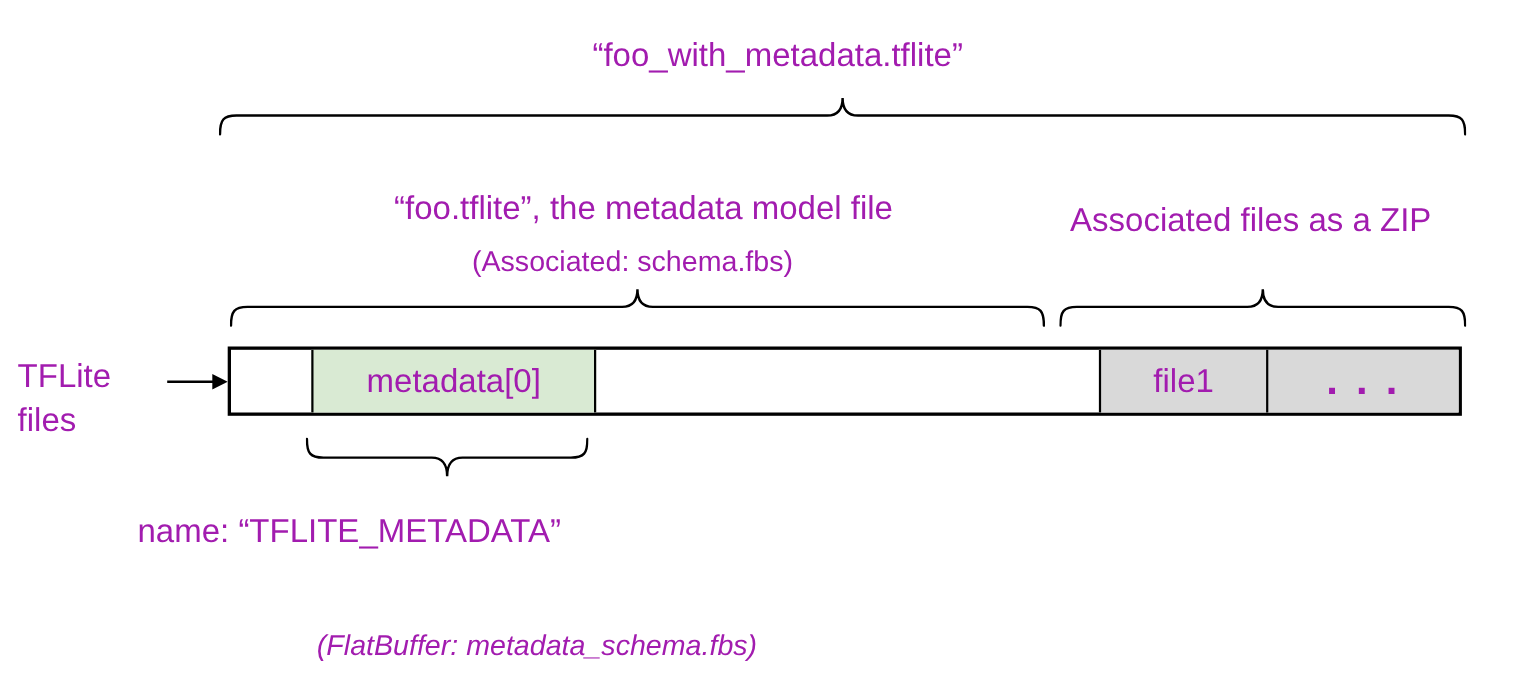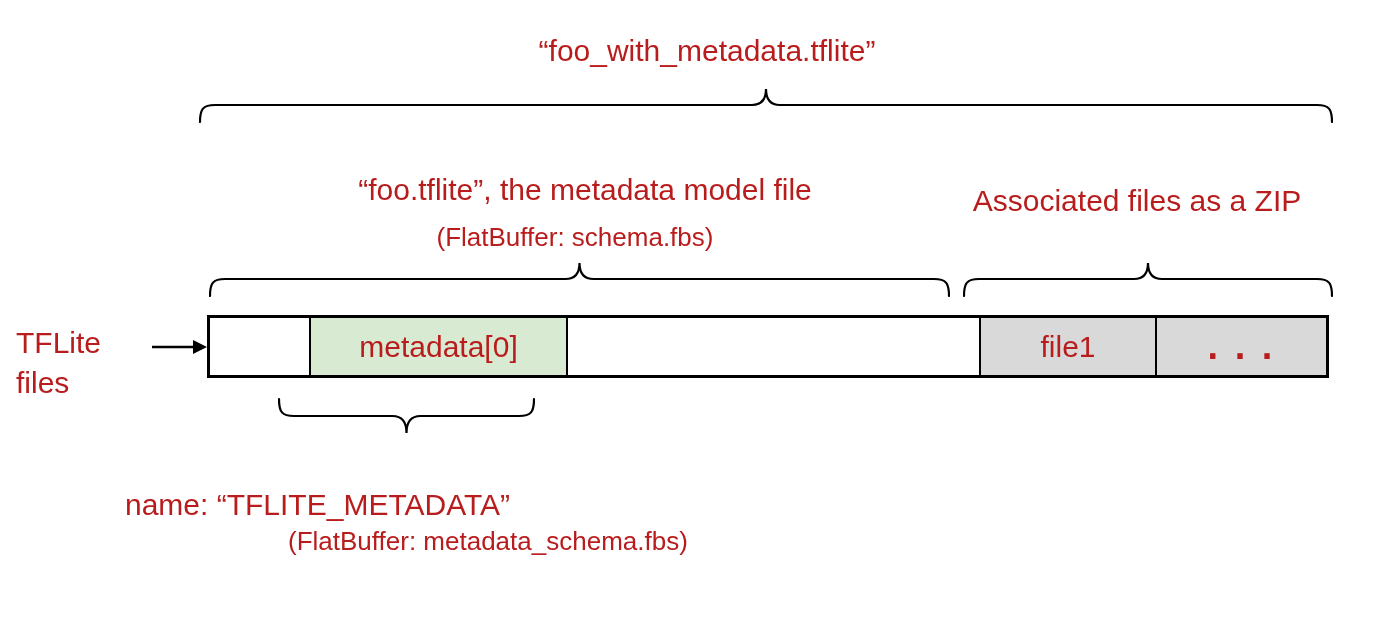--- a/index.html
+++ b/index.html
@@ -1,21 +1,21 @@
 <!DOCTYPE html>
 <html><head>
 <meta charset="utf-8">
 <style>
   html,body{margin:0;padding:0;background:#ffffff;}
   #canvas{
     position:relative;
     width:1382px;height:621px;
     background:#ffffff;
     font-family:"Liberation Sans", sans-serif;
-    color:#b91c1c;
+    color:#a21caf;
     overflow:hidden;
   }
   .abs{position:absolute;}
   .lbl{font-size:30px;line-height:36px;white-space:nowrap;}
   .lbl-sm{font-size:26px;line-height:32px;white-space:nowrap;}
   .centered{text-align:center;}
   svg.brace, svg.arrow{display:block;}
   svg.brace path{fill:none;stroke:#000000;stroke-width:2.2;stroke-linecap:round;}
   
   #model-bar{
@@ -26,39 +26,39 @@
     box-sizing:border-box;
     display:flex;
     background:#ffffff;
   }
   .seg{
     box-sizing:border-box;
     display:flex;align-items:center;justify-content:center;
     height:100%;
   }
   .seg-label{font-size:30px;white-space:nowrap;}
-  .seg-metadata{border-left:2px solid #000;border-right:2px solid #000;margin-left:26px;}
+  .seg-metadata{border-left:2px solid #000;border-right:2px solid #000;}
   .seg-more{border-left:2px solid #000;}
   .dots{font-size:38px;letter-spacing:3px;font-weight:bold;}
   .pointer-label{font-size:30px;line-height:40px;white-space:nowrap;}
   .note-line{white-space:nowrap;}
 </style>
 </head>
 <body>
 
 <div id="canvas">
 
   <div class="abs lbl centered" style="left:407px;top:33px;width:600px;">“foo_with_metadata.tflite”</div>
 
   <svg class="brace abs" style="left:199px;top:86px;" width="1134" height="38" viewBox="0 0 1134 38">
     <path d="M1,36 C1,23 4,19 16,19 L553,19 C562,19 567,14 567,3 C567,14 572,19 581,19 L1118,19 C1130,19 1133,23 1133,36"></path>
   </svg>
 
   <div class="abs lbl centered" style="left:285px;top:172px;width:600px;">“foo.tflite”, the metadata model file</div>
-  <div class="abs lbl-sm centered" style="left:275px;top:221px;width:600px;">(FlatBuffer: schema.fbs)</div>
+  <div class="abs lbl-sm centered" style="left:275px;top:221px;width:600px;">(Associated: schema.fbs)</div>
 
   <div class="abs lbl centered" style="left:887px;top:183px;width:500px;">Associated files as a ZIP</div>
 
   <svg class="brace abs" style="left:209px;top:260px;" width="741" height="38" viewBox="0 0 741 38">
     <path d="M1,36 C1,23 4,19 16,19 L356.5,19 C365.5,19 370.5,14 370.5,3 C370.5,14 375.5,19 384.5,19 L725,19 C737,19 740,23 740,36"></path>
   </svg>
 
   <svg class="brace abs" style="left:963px;top:260px;" width="370" height="38" viewBox="0 0 370 38">
     <path d="M1,36 C1,23 4,19 16,19 L171,19 C180,19 185,14 185,3 C185,14 190,19 199,19 L354,19 C366,19 369,23 369,36"></path>
   </svg>
@@ -76,28 +76,28 @@
   <div id="model-bar">
     <div class="seg" style="width:73px;">
       <span class="seg-label"></span>
     </div>
     <div class="seg seg-metadata" style="width: 259px; background-color: rgb(217, 234, 211);">
       <span class="seg-label">metadata[0]</span>
     </div>
     <div class="seg" style="width:411px;">
       <span class="seg-label"></span>
     </div>
-    <div class="seg seg-more" style="width: 176px; background-color: rgb(217, 217, 217);">
+    <div class="seg seg-more" style="width: 152px; background-color: rgb(217, 217, 217); margin-left: 46px;">
       <span class="seg-label">file1</span>
     </div>
     <div class="seg seg-more" style="flex: 1 1 0%; background-color: rgb(217, 217, 217);">
       <span class="seg-label dots">. . .</span>
     </div>
   </div>
 
   <svg class="brace abs" style="left:278px;top:396px;" width="257" height="40" viewBox="0 0 257 40">
     <path d="M1,3 C1,16 4,20 16,20 L114.5,20 C123.5,20 128.5,25 128.5,37 C128.5,25 133.5,20 142.5,20 L241,20 C253,20 256,16 256,3"></path>
   </svg>
 
-  <div class="abs lbl note-line" style="left:125px;top:466px;margin-top:21px;">name: “TFLITE_METADATA”</div>
-  <div class="abs lbl-sm note-line" style="left:288px;top:525px;">(FlatBuffer: metadata_schema.fbs)</div>
+  <div class="abs lbl note-line" style="left:125px;top:466px;">name: “TFLITE_METADATA”</div>
+  <div class="abs lbl-sm note-line" style="left:288px;top:570px;font-style:italic;">(FlatBuffer: metadata_schema.fbs)</div>
 
 </div>
 
 </body></html>

